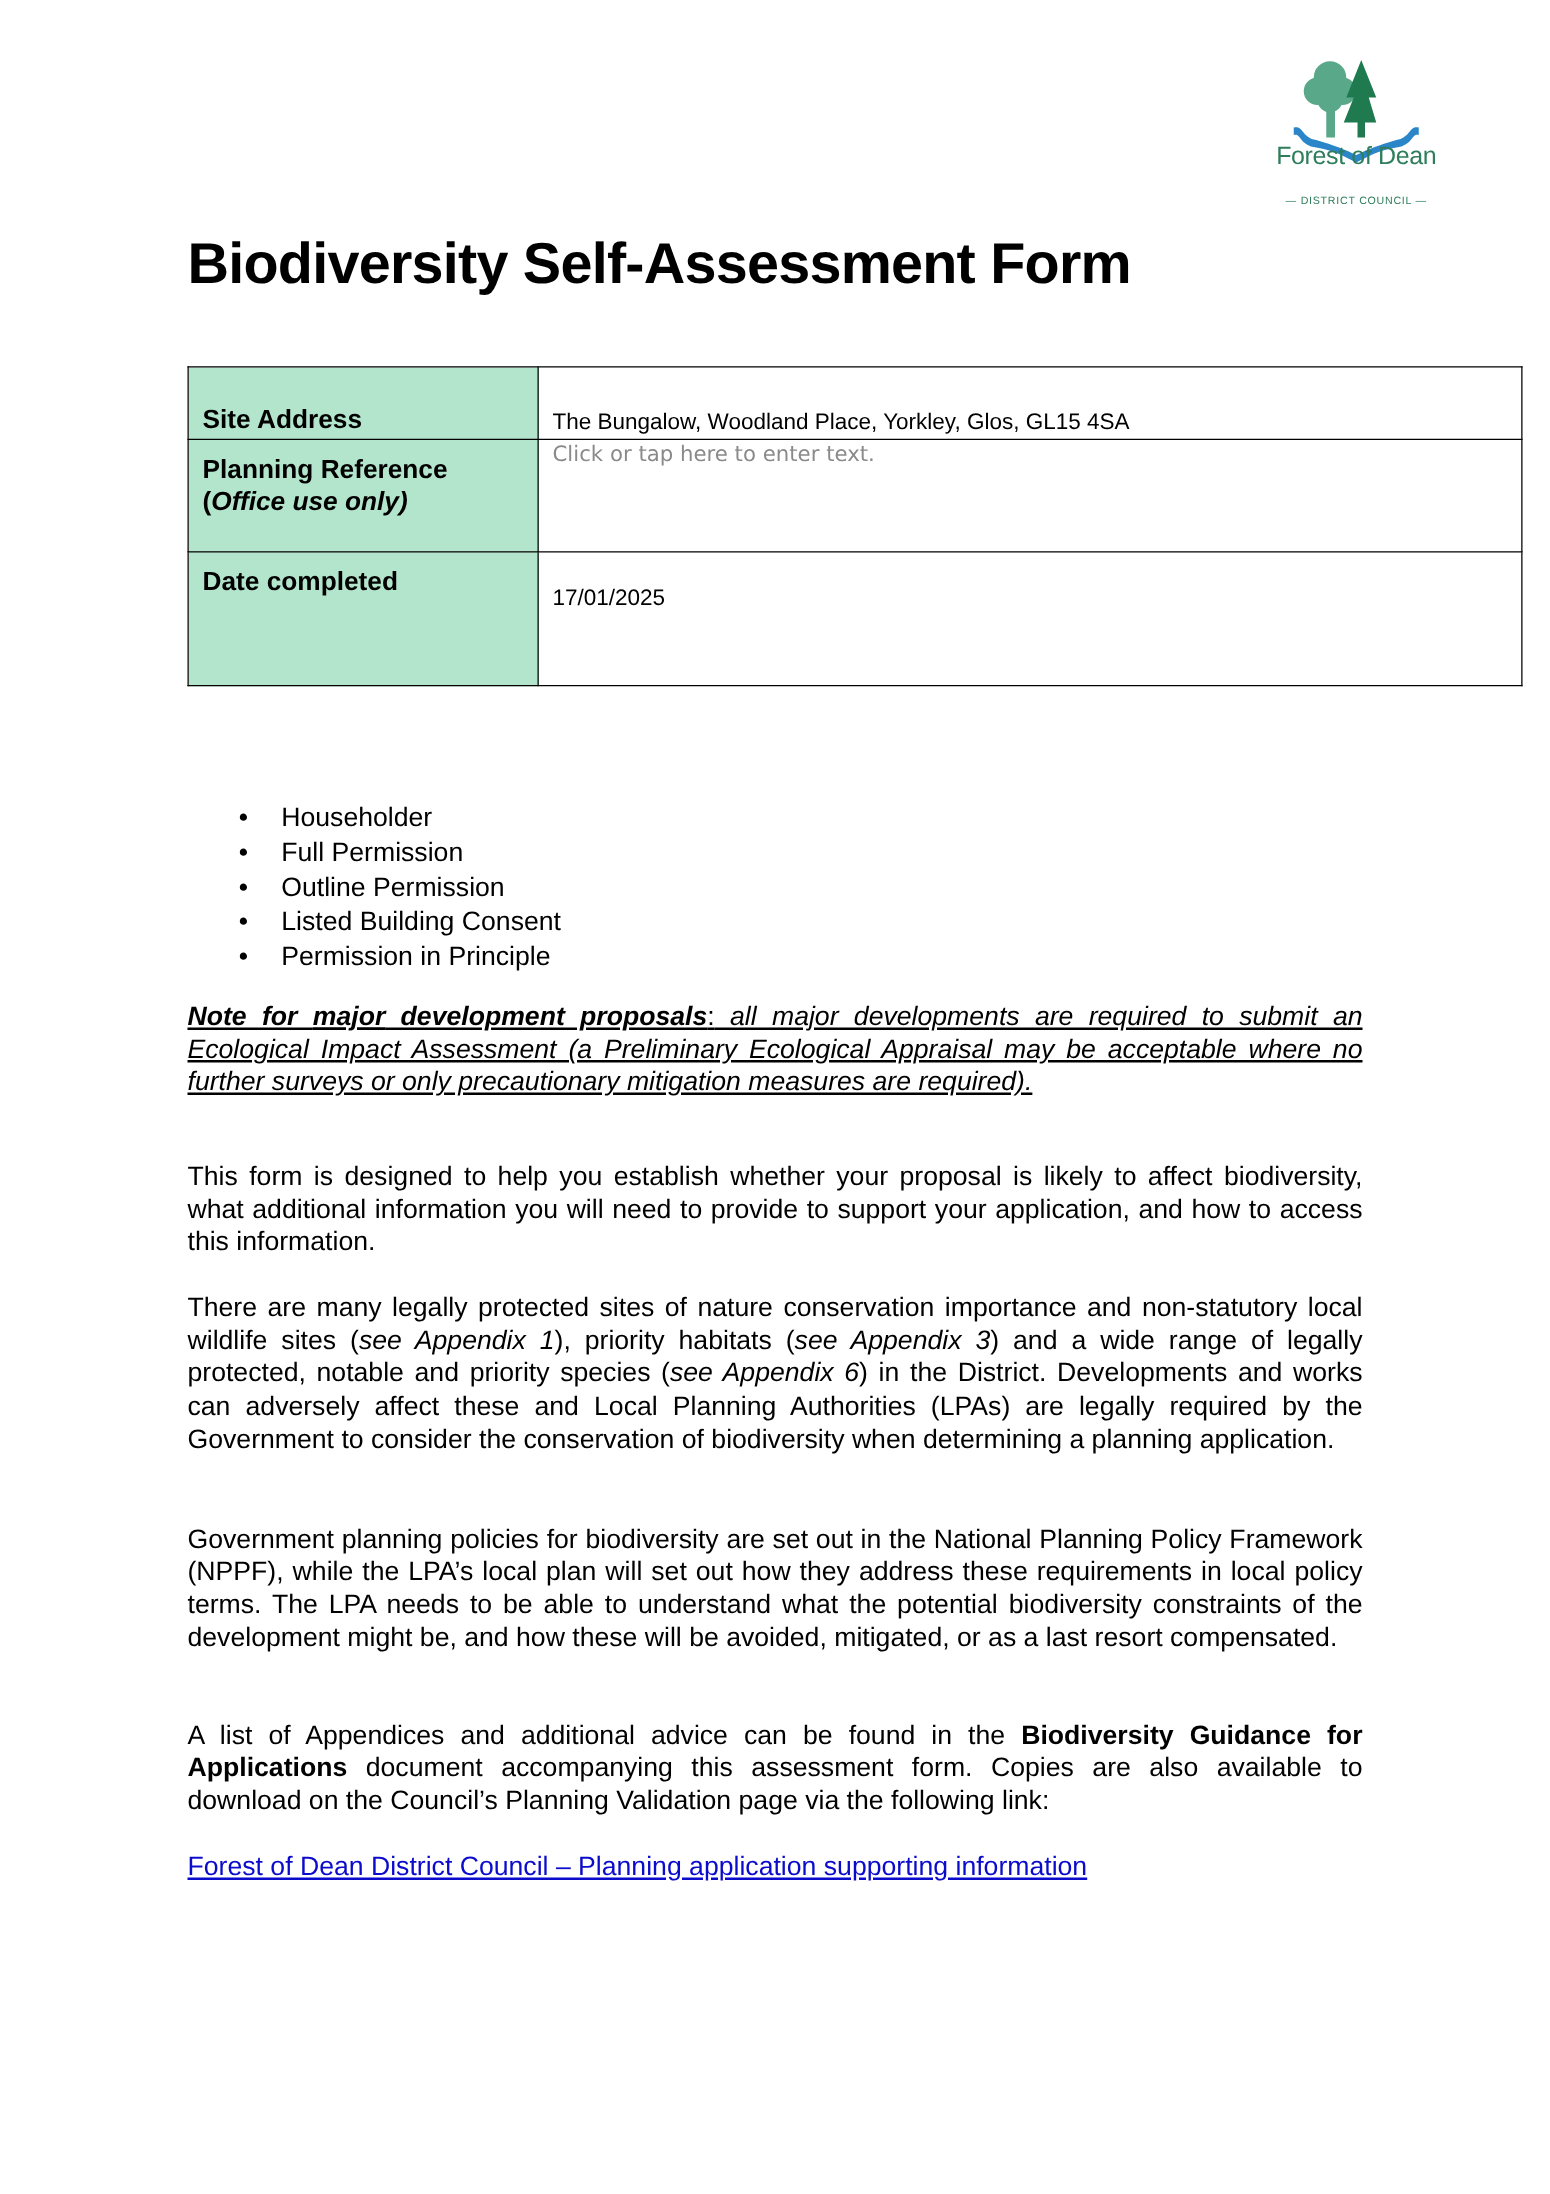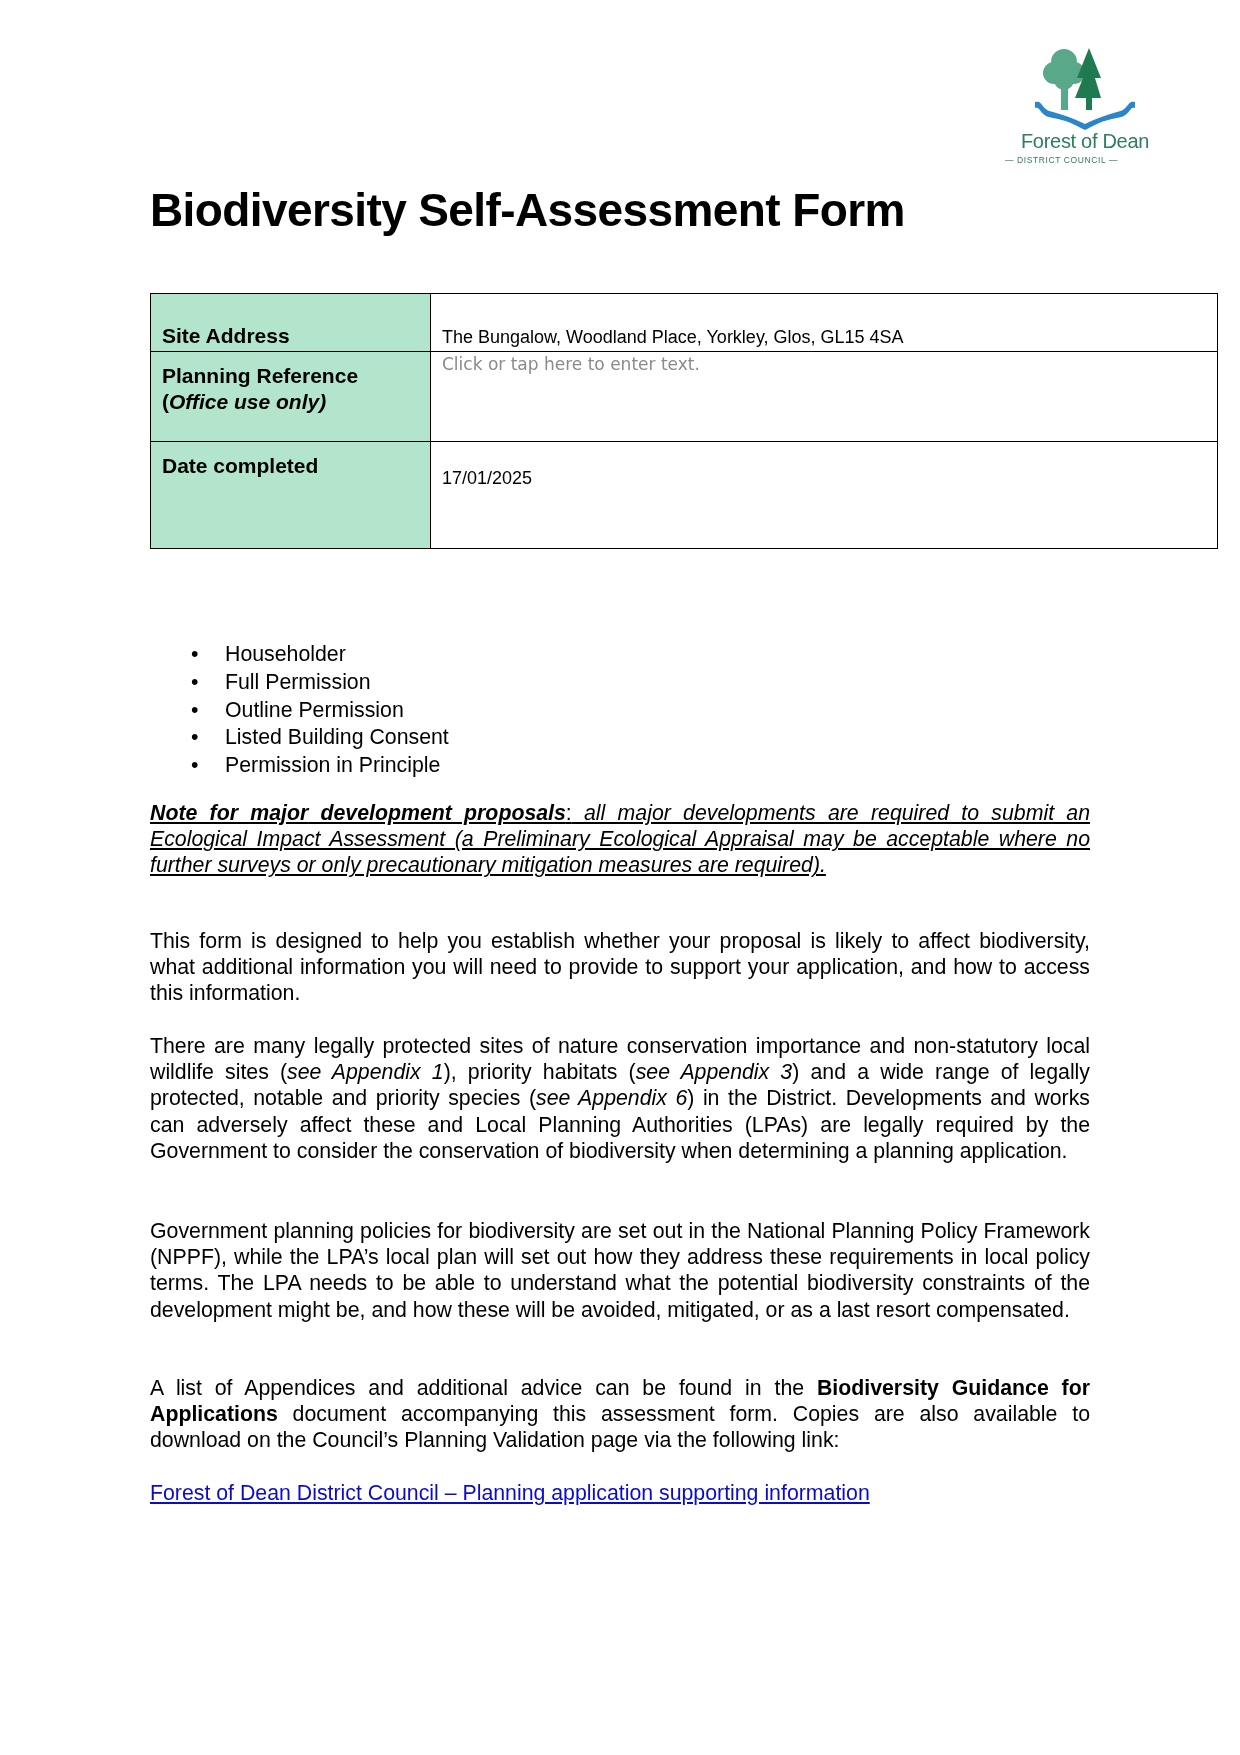--- a/index.html
+++ b/index.html
@@ -2,23 +2,23 @@
 <html><head>
 <meta charset="utf-8">
 <style>
   html, body { margin: 0; padding: 0; background: #ffffff; }
   body { width: 1240px; height: 1755px; position: relative; overflow: hidden;
          font-family: "Liberation Sans", sans-serif; color: #000; }
   .page { position: absolute; left: 0; top: 0; width: 1240px; height: 1755px; }
 
   .logo { position: absolute; left: 1005px; top: 40px; width: 160px; height: 135px; }
   .logo svg { display: block; }
-  .logo-title { position: absolute; left: 0; top: 90px; width: 160px; text-align: center;
+  .logo-title { position: absolute; left: 0; top: 74px; width: 160px; text-align: center;
                 font-size: 20px; color: #2e7d5b; letter-spacing: -0.3px; }
-  .logo-sub { position: absolute; left: 0; top: 115px; width: 160px; 
+  .logo-sub { position: absolute; left: 0; top: 115px; width: 160px; text-align: center;
               font-size: 8.5px; color: #2e7d5b; letter-spacing: 0.6px; }
 
   .title { position: absolute; left: 150px; top: 182px; margin: 0;
            font-size: 46px; font-weight: bold; letter-spacing: -0.6px; line-height: 56px; }
 
   table.info { position: absolute; left: 150px; top: 293px; width: 1068px;
                border-collapse: collapse; font-size: 21px; }
   table.info td { border: 1.5px solid #000; padding: 0 11px; vertical-align: top; }
   table.info td.label { width: 257px; background: #b3e5cd; font-weight: bold; }
   .r1 td { height: 54px; vertical-align: bottom !important; padding-bottom: 3px !important; }

